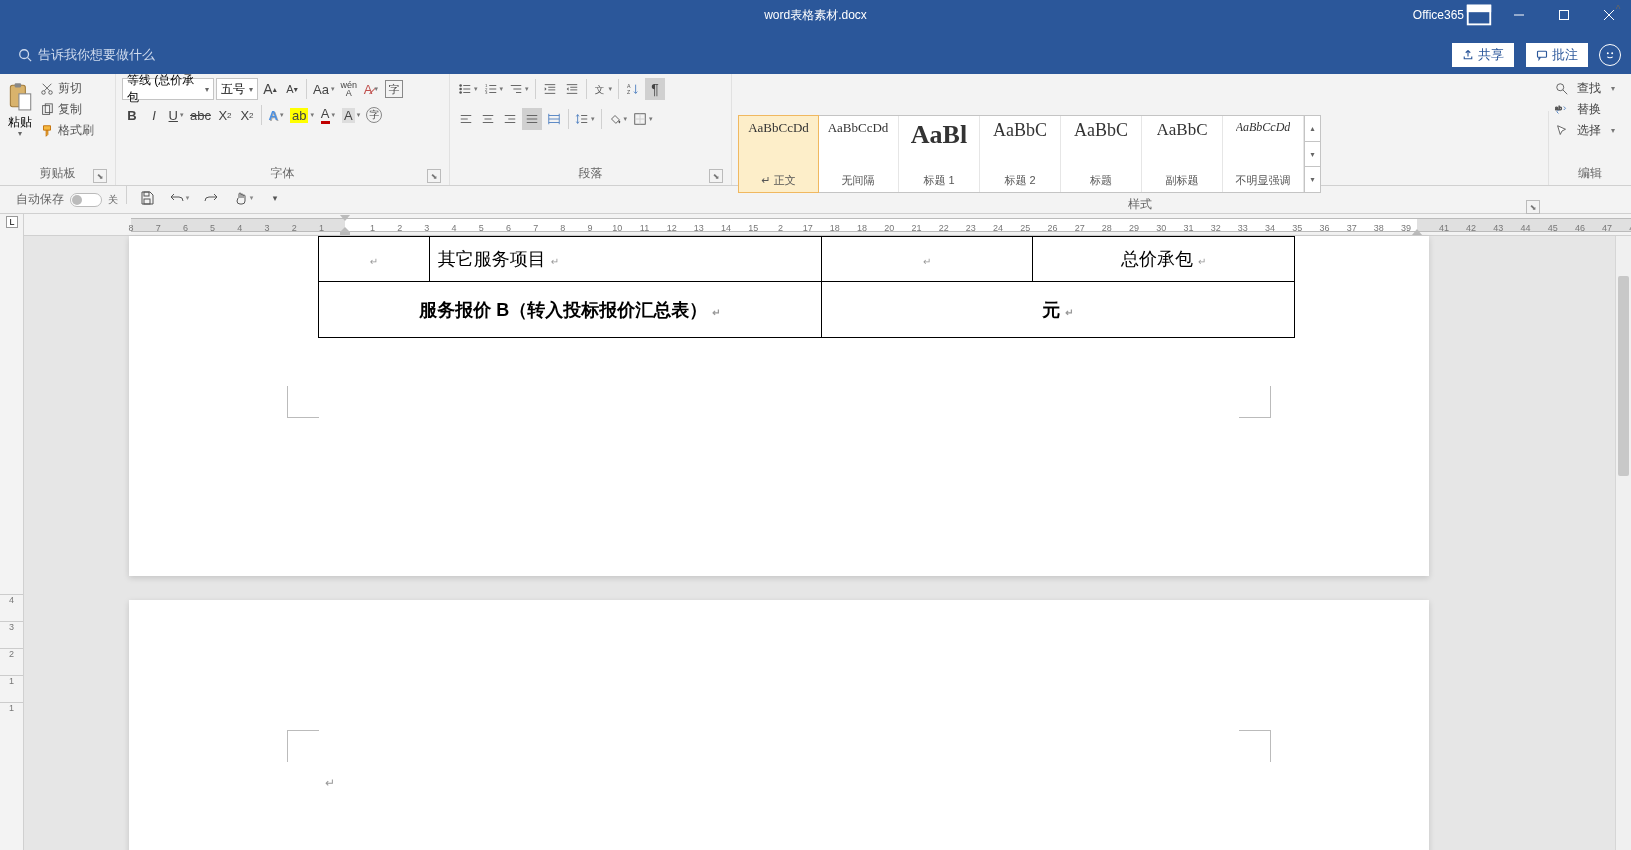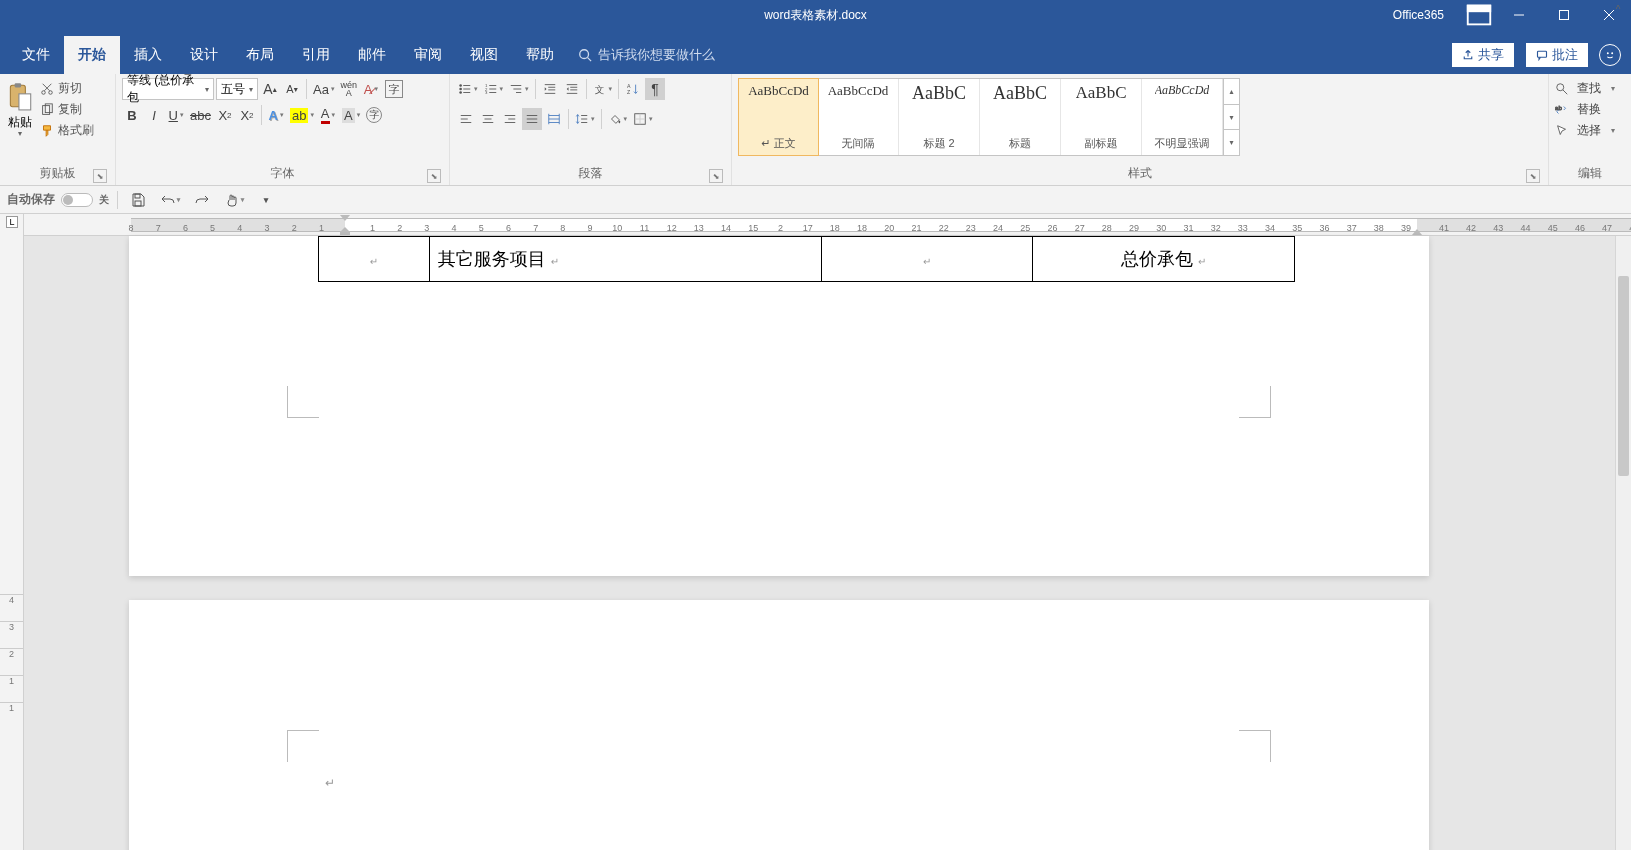--- a/index.html
+++ b/index.html
@@ -2,21 +2,21 @@
 <html><head>
 <meta charset="utf-8">
 <style>
 * { margin: 0; padding: 0; box-sizing: border-box; font-family: "Microsoft YaHei", sans-serif; }
 body { background: #e6e6e6; overflow: hidden; width: 1631px; height: 850px; }
 
 
 .titlebar { height: 30px; background: #2b579a; display: flex; align-items: center; color: #fff; font-size: 12px; position: relative; }
 .titlebar .doc-title { position: absolute; left: 50%; transform: translateX(-50%); text-align: center; }
 .titlebar .right-controls { position: absolute; right: 0; display: flex; align-items: center; height: 100%; }
-.titlebar .brand { margin-right: 20px; }
+.titlebar .brand { }
 .titlebar .winbtn { width: 45px; height: 100%; display: flex; align-items: center; justify-content: center; color: #fff; }
 .titlebar .winbtn svg { width: 10px; height: 10px; }
 .titlebar .account-icon { width: 30px; height: 30px; display: flex; align-items: center; justify-content: center; margin-right: 2px; }
 
 
 .tabs { height: 44px; background: #2b579a; display: flex; align-items: flex-end; padding: 0 8px; color: #fff; font-size: 14px; position: relative; }
 .tab { padding: 10px 14px 10px; cursor: pointer; }
 .tab.active { background: #f3f3f3; color: #2b579a; font-weight: bold; }
 .tabs .tellme { display: flex; align-items: center; padding: 0 10px 10px; color: #cfdbee; font-size: 13px; }
 .tabs .tellme svg { width: 14px; height: 14px; margin-right: 6px; stroke: #cfdbee; }
@@ -48,38 +48,38 @@
 .font-size { width: 42px; }
 .ribbtn { min-width: 20px; height: 22px; display: flex; align-items: center; justify-content: center; font-size: 13px; color: #444; padding: 0 2px; position: relative; }
 .ribbtn.dd::after { content: "▾"; font-size: 7px; margin-left: 2px; color: #777; }
 .ribbtn svg { width: 14px; height: 14px; }
 .char-box { border: 1px solid #888; width: 18px; height: 18px; font-size: 11px; display:flex;align-items:center;justify-content:center;}
 
 
 .para-col { display: flex; flex-direction: column; gap: 4px; }
 
 
-.styles-group { flex: 1; }
+.styles-group { flex: 1; margin-top: 37px; }
 .gallery { display: flex; border: 1px solid #c4c4c4; background: #fff; height: 78px; }
 .style-item { width: 81px; border-right: 1px solid #e6e6e6; display: flex; flex-direction: column; align-items: center; justify-content: center; padding: 4px 2px; }
 .style-item.active { border: 1px solid #f0b860; background: #fdeec9; margin: -1px; }
 .style-preview { font-family: "SimSun", serif; color: #333; white-space: nowrap; overflow: hidden; max-width: 100%; }
 .style-name { font-size: 11px; color: #555; margin-top: auto; }
 .gallery-scroll { width: 16px; display: flex; flex-direction: column; border-left: 1px solid #c4c4c4; }
 .gallery-scroll div { flex: 1; display:flex; align-items:center; justify-content:center; font-size:8px; color:#666; border-bottom:1px solid #c4c4c4; }
 .gallery-scroll div:last-child { border-bottom: none; }
 
 
 .edit-col { display: flex; flex-direction: column; gap: 4px; padding-top: 2px; }
 .edit-item { display: flex; align-items: center; font-size: 12px; gap: 8px; color: #444; }
 .edit-item svg { width: 14px; height: 14px; }
 .edit-item .dd { font-size: 8px; color: #777; margin-left: 2px;}
 
 
-.qat { height: 28px; background: #f3f3f3; border-bottom: 1px solid #d0d0d0; display: flex; align-items: center; padding: 0 7px; gap: 8px; font-size: 12px; color: #666; font-weight: bold; }
+.qat { height: 28px; background: #f3f3f3; border-bottom: 1px solid #d0d0d0; display: flex; padding: 0 16px; gap: 8px; font-size: 12px; color: #666; }
 .qat .autosave { display: flex; align-items: center; gap: 6px; }
 .toggle { width: 32px; height: 14px; border: 1px solid #bbb; border-radius: 8px; background: #fff; position: relative; }
 .toggle::before { content:""; position:absolute; left:1px; top:1px; width:10px; height:10px; background:#bbb; border-radius:50%;}
 .qat .sep { width: 1px; height: 18px; background: #d0d0d0; }
 .qat .qbtn { width: 24px; height: 24px; display:flex;align-items:center;justify-content:center; color:#555; }
 .qat .qbtn.dd::after { content: "▾"; font-size: 7px; margin-left: 1px; color:#888; }
 
 
 .doc-area { position: absolute; top: 214px; left: 0; right: 0; bottom: 0; background: #e6e6e6; display: flex; }
 .vruler { width: 24px; background: #f3f3f3; border-right: 1px solid #d0d0d0; position: relative; }
@@ -137,32 +137,20 @@
     <div class="winbtn">
         <svg viewBox="0 0 10 10">
           <line x1="0" y1="0" x2="10" y2="10" stroke="#fff"></line>
           <line x1="10" y1="0" x2="0" y2="10" stroke="#fff"></line>
         </svg>
       </div>
   </div>
 </div>
 
 <div class="tabs">
-  <div id="tabs-container" style="display:flex;">
-      <div class="tab">文件</div>
-      <div class="tab active">开始</div>
-      <div class="tab">插入</div>
-      <div class="tab">设计</div>
-      <div class="tab">布局</div>
-      <div class="tab">引用</div>
-      <div class="tab">邮件</div>
-      <div class="tab">审阅</div>
-      <div class="tab">视图</div>
-      <div class="tab">帮助</div>
-    </div>
   <div class="tellme">
     <svg viewBox="0 0 16 16" fill="none" stroke="currentColor" stroke-width="1.5">
         <circle cx="7" cy="7" r="5"></circle>
         <line x1="11" y1="11" x2="15" y2="15"></line>
       </svg>
     <span>告诉我你想要做什么</span>
   </div>
   <div class="right-actions">
     <div class="share-btn">
       <svg width="12" height="12" viewBox="0 0 16 16" fill="none" stroke="#2b579a" stroke-width="1.5">
@@ -424,20 +412,24 @@
   <div class="group styles-group">
     <div class="group-body">
       <div class="gallery" id="styles-gallery">
           <div class="style-item active">
             <div class="style-preview" style="font-size: 13px;">AaBbCcDd</div>
             <div class="style-name">↵ 正文</div>
           </div>
           <div class="style-item">
             <div class="style-preview" style="font-size: 13px;">AaBbCcDd</div>
             <div class="style-name">无间隔</div>
+          </div>
+          <div class="style-item">
+            <div class="style-preview" style="font-size: 26px; font-weight: bold;">AaBl</div>
+            <div class="style-name">标题 1</div>
           </div>
           <div class="style-item">
             <div class="style-preview" style="font-size: 18px;">AaBbC</div>
             <div class="style-name">标题 2</div>
           </div>
           <div class="style-item">
             <div class="style-preview" style="font-size: 18px;">AaBbC</div>
             <div class="style-name">标题</div>
           </div>
           <div class="style-item">
@@ -612,20 +604,24 @@
 
       <div class="page page1">
         <table class="doc-table" style="left:189px;top:0;width:977px">
           <tbody>
               <tr>
             <td style="width:110px;text-align:center"><span class="pm">↵</span></td>
             <td style="width:390px"><span>其它服务项目</span> <span class="pm">↵</span></td>
             <td style="width:210px;text-align:center"><span class="pm">↵</span></td>
             <td style="width:260px;text-align:center"><span>总价承包</span> <span class="pm">↵</span></td>
           </tr>
+          <tr>
+            <td colspan="2" style="text-align:center;font-weight:bold;height:56px"><span>服务报价 B（转入投标报价汇总表）</span> <span class="pm">↵</span></td>
+            <td colspan="2" style="text-align:center;font-weight:bold"><span>元</span> <span class="pm">↵</span></td>
+          </tr>
         </tbody>
           </table>
         <div class="crop bl" style="left:158px;bottom:158px"></div>
         <div class="crop br" style="right:158px;bottom:158px"></div>
       </div>
 
       <div class="page page2">
         <div class="crop tl" style="left:158px;top:130px"></div>
         <div class="crop tr" style="right:158px;top:130px"></div>
         <span class="para-mark" style="left:196px;top:176px">↵</span>

